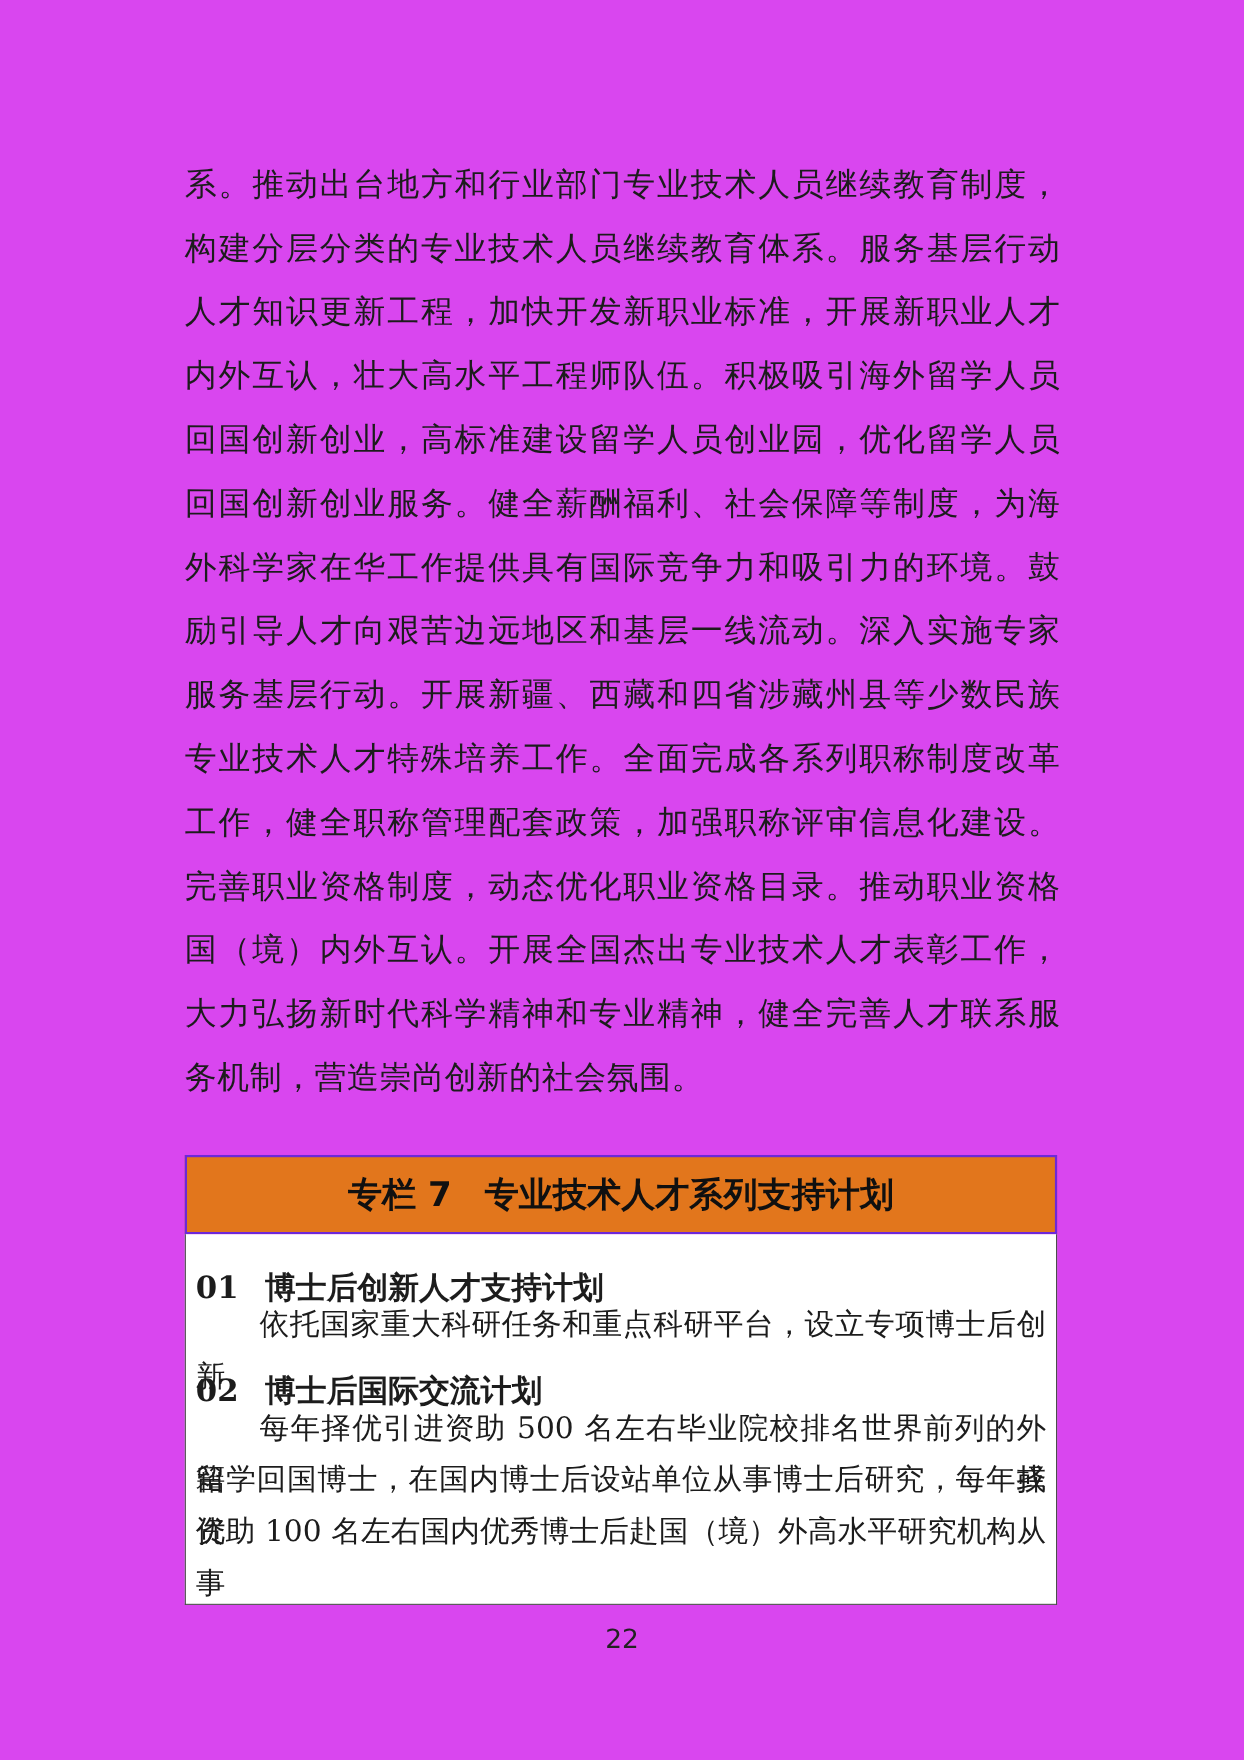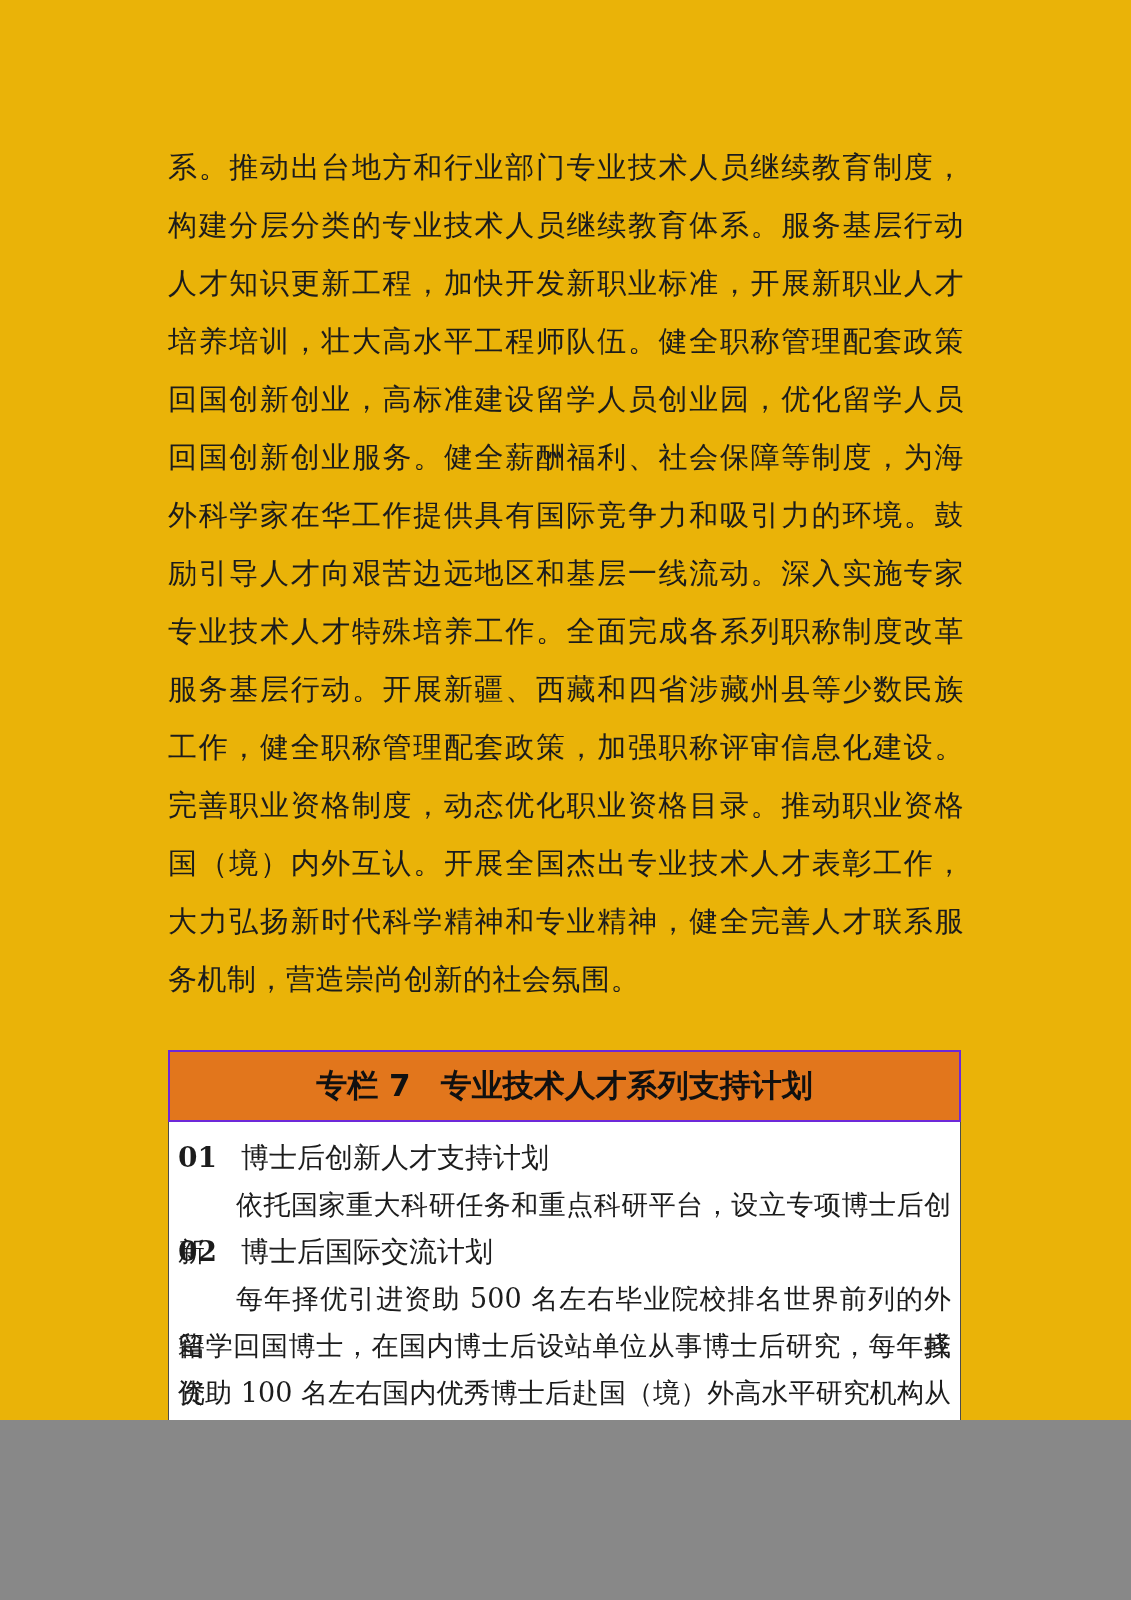--- a/index.html
+++ b/index.html
@@ -1,22 +1,22 @@
 <!DOCTYPE html>
 <html><head>
 <meta charset="utf-8">
 <style>
   * { margin: 0; padding: 0; box-sizing: border-box; }
   html, body { background: #888; }
   .page {
     position: relative;
     width: 1131px;
-    height: 1420px;
+    height: 1600px;
     margin: 0 auto;
-    background: #eab308;
+    background: #d946ef;
     font-family: "DejaVu Serif", "Liberation Serif", serif;
     color: #1c1c1c;
     overflow: hidden;
   }
   
   .body-text {
     position: absolute;
     left: 168px;
     top: 138px;
     width: 796px;
@@ -68,21 +68,22 @@
     display: flex;
     align-items: baseline;
   }
   .item-number {
     font-weight: bold;
     font-family: "DejaVu Serif", "Liberation Serif", serif;
     margin-right: 24px;
   }
   .item-name {
     font-family: "DejaVu Sans", "Liberation Sans", sans-serif;
-    font-weight: normal;
+    font-weight: bold;
+    margin-top: 13px;
   }
   .pline {
     font-size: 27px;
     line-height: 47px;
     height: 47px;
     text-align: justify;
     text-align-last: justify;
   }
   .pline.first {
     text-indent: 58px;
@@ -101,27 +102,27 @@
 </style>
 </head>
 <body>
 
 <div class="page">
 
   <section class="body-text">
     <div class="bline">系。推动出台地方和行业部门专业技术人员继续教育制度，</div>
     <div class="bline">构建分层分类的专业技术人员继续教育体系。服务基层行动</div>
     <div class="bline">人才知识更新工程，加快开发新职业标准，开展新职业人才</div>
-    <div class="bline">培养培训，壮大高水平工程师队伍。健全职称管理配套政策</div>
+    <div class="bline">内外互认，壮大高水平工程师队伍。积极吸引海外留学人员</div>
     <div class="bline">回国创新创业，高标准建设留学人员创业园，优化留学人员</div>
     <div class="bline">回国创新创业服务。健全薪酬福利、社会保障等制度，为海</div>
     <div class="bline">外科学家在华工作提供具有国际竞争力和吸引力的环境。鼓</div>
     <div class="bline">励引导人才向艰苦边远地区和基层一线流动。深入实施专家</div>
+    <div class="bline">服务基层行动。开展新疆、西藏和四省涉藏州县等少数民族</div>
     <div class="bline">专业技术人才特殊培养工作。全面完成各系列职称制度改革</div>
-    <div class="bline">服务基层行动。开展新疆、西藏和四省涉藏州县等少数民族</div>
     <div class="bline">工作，健全职称管理配套政策，加强职称评审信息化建设。</div>
     <div class="bline">完善职业资格制度，动态优化职业资格目录。推动职业资格</div>
     <div class="bline">国（境）内外互认。开展全国杰出专业技术人才表彰工作，</div>
     <div class="bline">大力弘扬新时代科学精神和专业精神，健全完善人才联系服</div>
     <div class="bline last-line">务机制，营造崇尚创新的社会氛围。</div>
   </section>
 
   <section class="panel">
     <header class="panel-header">
       <span>专栏 7</span>

